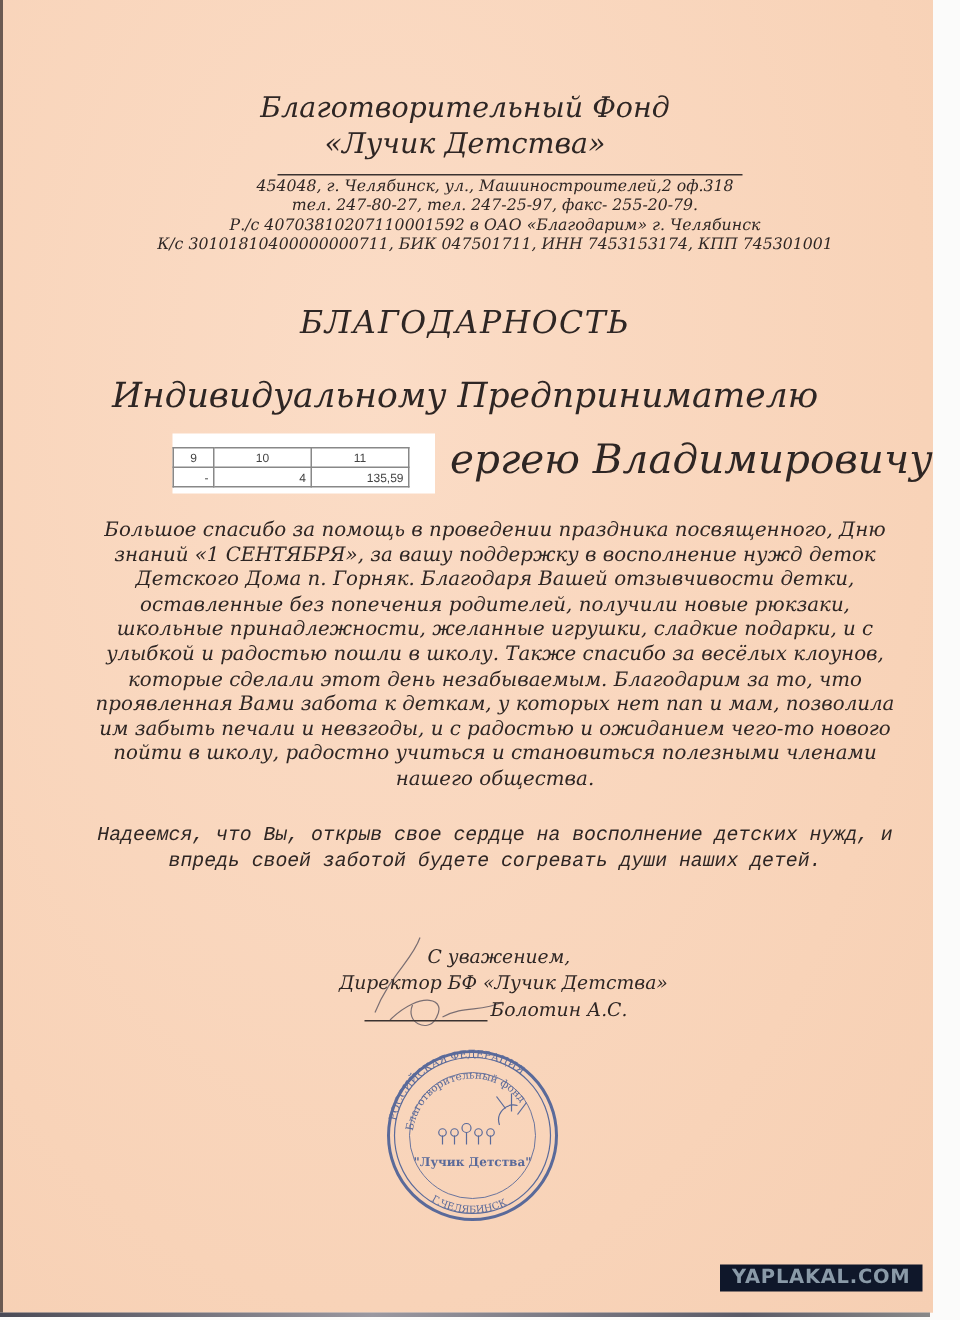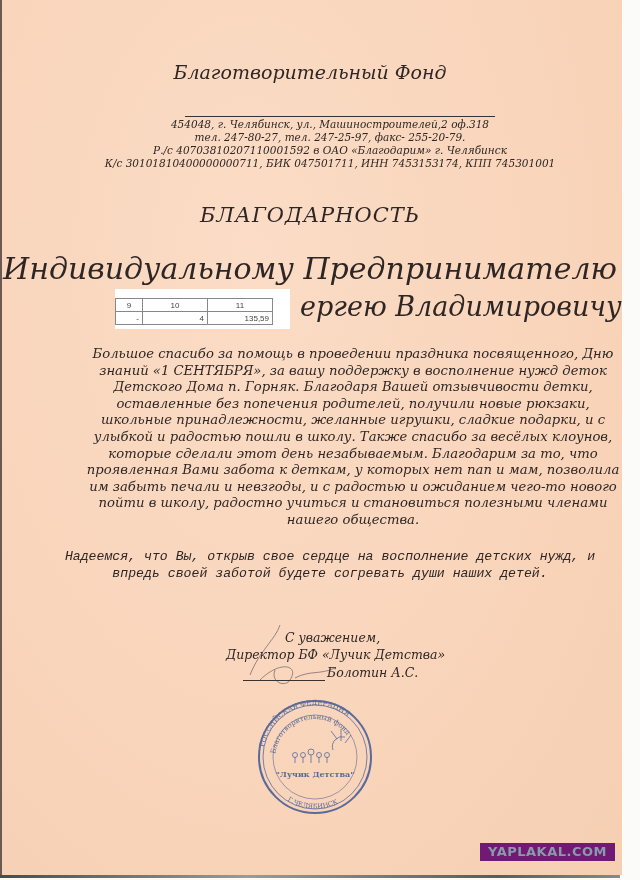--- a/index.html
+++ b/index.html
@@ -23,54 +23,55 @@
   .org-name { top:60px; font-size:19px; line-height:24px; }
   .org-line {
     position:absolute; left:185px; top:116px; width:310px; height:1px; background:#3a3230;
   }
   .req { position:absolute; left:80px; width:500px; text-align:center; font-style:italic; font-size:10.5px; line-height:13px; }
   .req1 { top:118px; }
   .req2 { top:131px; }
   .req3 { top:144px; }
   .req4 { top:157px; left:60px; width:540px; }
   .title { top:203px; font-size:21px; letter-spacing:1px; }
-  .recipient1 { top:251px; font-size:30px; }
+  .recipient1 { top:251px; font-size:23px; }
   .recipient2 { position:absolute; left:300px; top:291px; font-size:27px; font-style:italic; white-space:nowrap; }
   .overlay-table {
     position:absolute; left:115px; top:289px; width:175px; height:40px;
     background:#ffffff; font-family:"Liberation Sans", sans-serif; font-style:normal;
   }
   .overlay-table table { position:absolute; left:0; top:9px; border-collapse:collapse; font-size:8px; color:#444; }
   .overlay-table td { border:1px solid #888; height:12px; padding:0 3px; }
   .overlay-table td.h { text-align:center; }
   .overlay-table td.v { text-align:right; }
   .para { position:absolute; left:60px; width:540px; text-align:center; font-style:italic; font-size:13.2px; line-height:16.6px; }
-  .p1 { top:346px;margin-left:23px; }
+  .p1 { top:346px; }
   .p2 { top:549px;font-family:Liberation Mono, monospace; }
   .sig { position:absolute; font-style:italic; font-size:12.5px; line-height:16px; }
   .sig1 { left:285px; top:630px; }
   .sig2 { left:226px; top:647px; }
   .sig3 { left:327px; top:665px; }
   .sig-line { position:absolute; left:243px; top:680px; width:82px; height:1px; background:#3a3230; }
   .signature-svg { position:absolute; left:240px; top:620px; }
   .stamp { position:absolute; left:245px; top:695px; width:140px; height:120px; }
   .watermark {
     position:absolute; left:480px; top:843px; width:135px; height:18px;
-    background:#701a75; color:#8a9aa8; font-family:"DejaVu Sans", sans-serif;
+    background:#0f172a; color:#8a9aa8; font-family:"DejaVu Sans", sans-serif;
     font-weight:bold; font-size:13px; letter-spacing:0.5px; text-align:center; line-height:18px;
   }
 </style>
 </head>
 <body>
 
 <div class="paper"></div>
 <div class="bottom-edge"></div>
 
 <div class="c org-name text-dark">
   <div>Благотворительный Фонд</div>
+  <div>«Лучик Детства»</div>
 </div>
 <div class="org-line"></div>
 
 <div class="req req1 text-dark">454048, г. Челябинск, ул., Машиностроителей,2 оф.318</div>
 <div class="req req2 text-dark">тел. 247-80-27, тел. 247-25-97, факс- 255-20-79.</div>
 <div class="req req3 text-dark">Р./с 40703810207110001592 в ОАО «Благодарим» г. Челябинск</div>
 <div class="req req4 text-dark">К/с 30101810400000000711, БИК 047501711, ИНН 7453153174, КПП 745301001</div>
 
 <div class="c title text-dark">БЛАГОДАРНОСТЬ</div>
 

